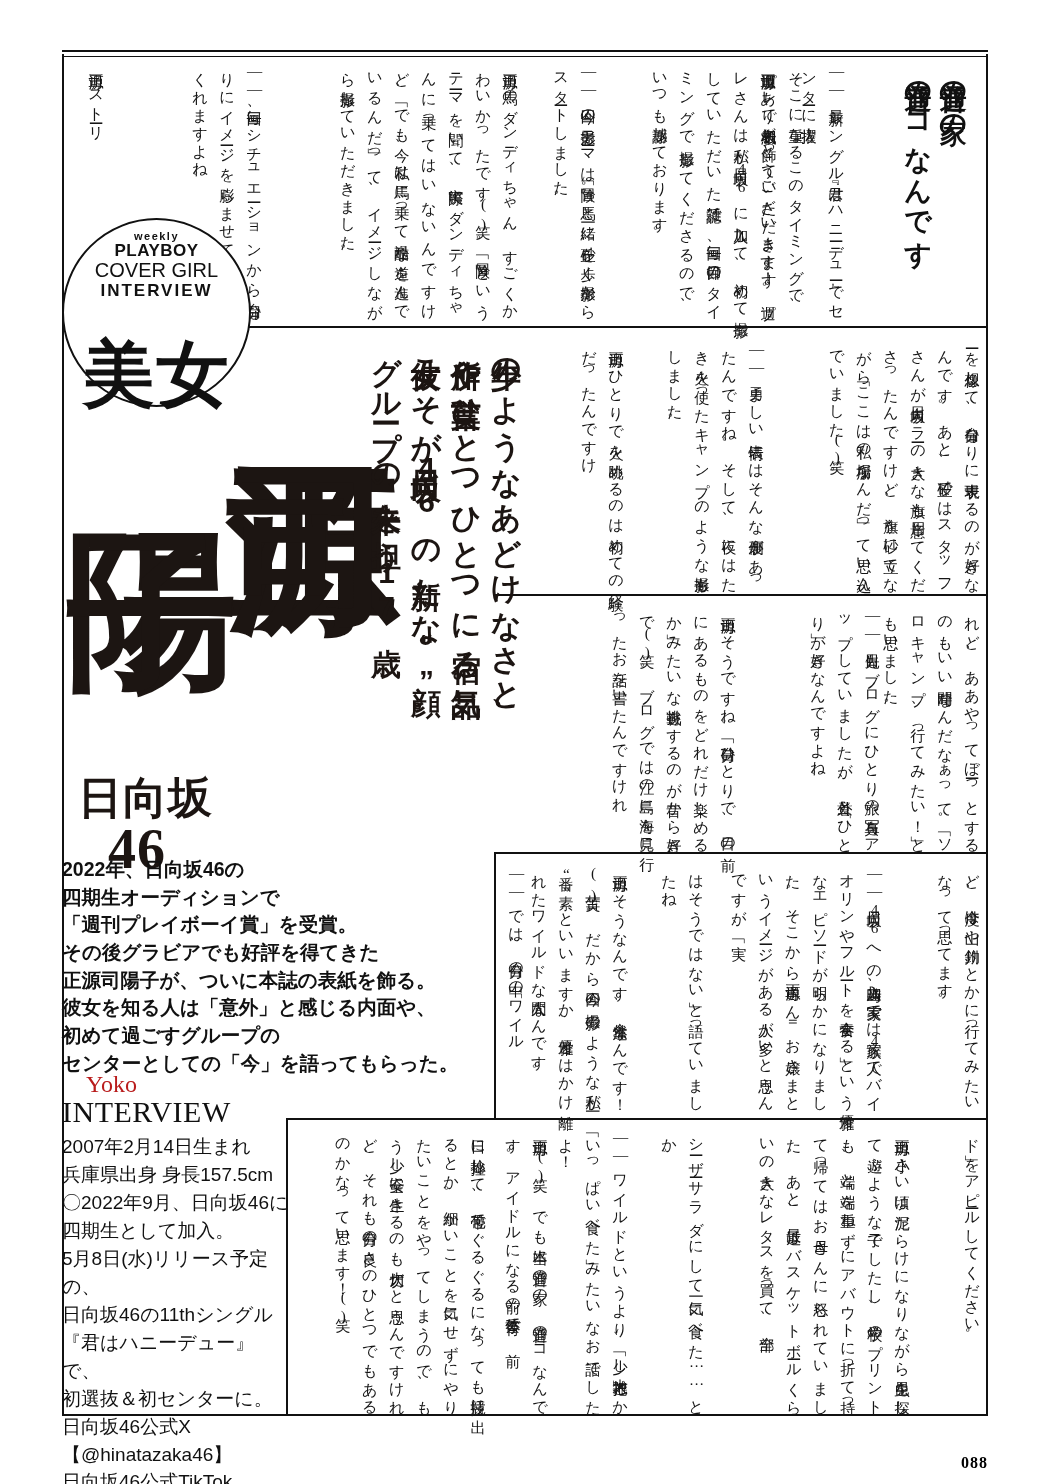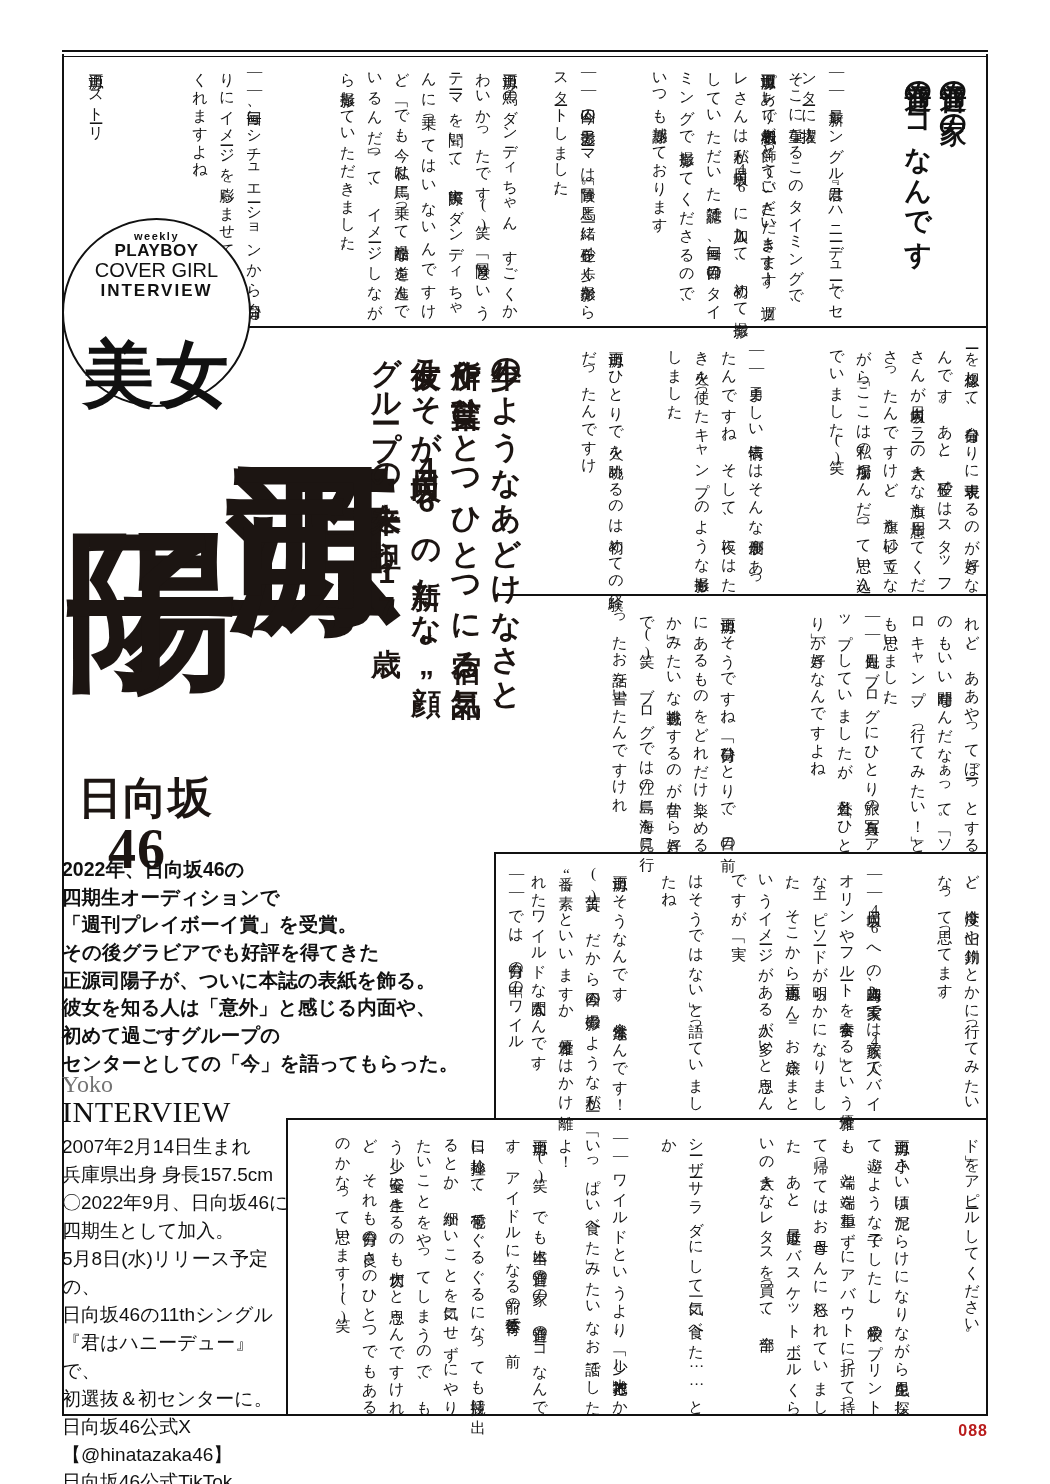--- a/index.html
+++ b/index.html
@@ -126,32 +126,32 @@
     font-family:"Liberation Sans", sans-serif;
     font-weight:bold;
     font-size:19.5px;
     line-height:1.42;
     color:#111;
     letter-spacing:0px;
   }
 
   
   .profile { position:absolute; left:62px; top:1072px; width:230px; }
-  .prof-yoko { font-family:"Liberation Serif", serif; font-size:24px; color:#737373; line-height:1.0; }
+  .prof-yoko { font-family:"Liberation Serif", serif; font-size:24px; color:#b91c1c; line-height:1.0;margin-left:24px; }
   .prof-sho { font-family:"Liberation Serif", serif; font-size:30px; color:#111; line-height:1.08; letter-spacing:0.5px; }
   .prof-body {
     margin-top:5px;
     font-family:"Liberation Sans", sans-serif;
     font-size:19px; line-height:1.47; color:#111;
   }
 
   .folio {
-    position:absolute; right:62px; bottom:44px;
-    font-family:Liberation Sans, sans-serif;
-    font-weight:bold; font-size:16px; letter-spacing:1px; color:#b91c1c;
+    position:absolute; right:62px; bottom:12px;
+    font-family:Liberation Serif, serif;
+    font-weight:bold; font-size:16px; letter-spacing:1px; color:#000000;
   }
 </style>
 </head>
 <body>
 
 <div class="page">
 
   <div class="rule-top"></div>
 
   <div class="rule" style="left:62px;  top:54px;  width:2px; height:1362px;"></div>

